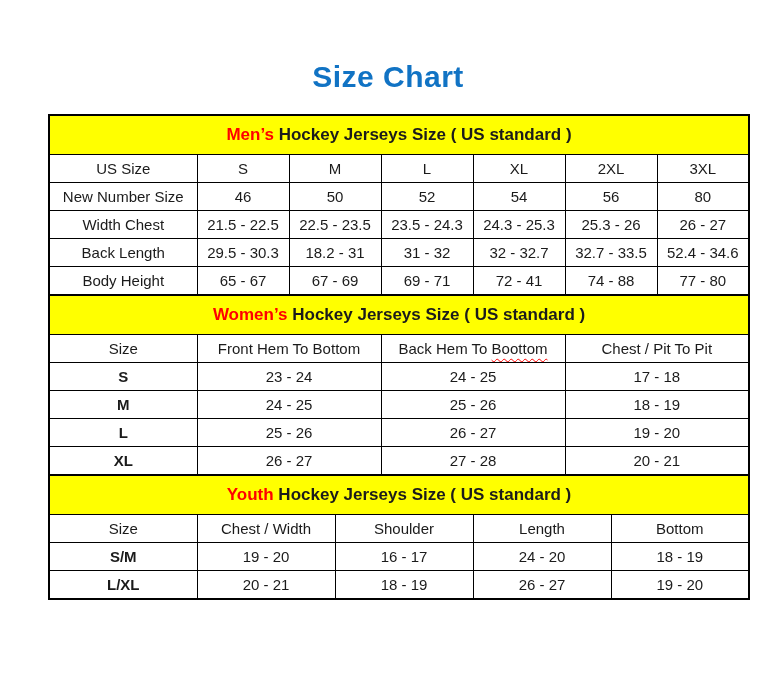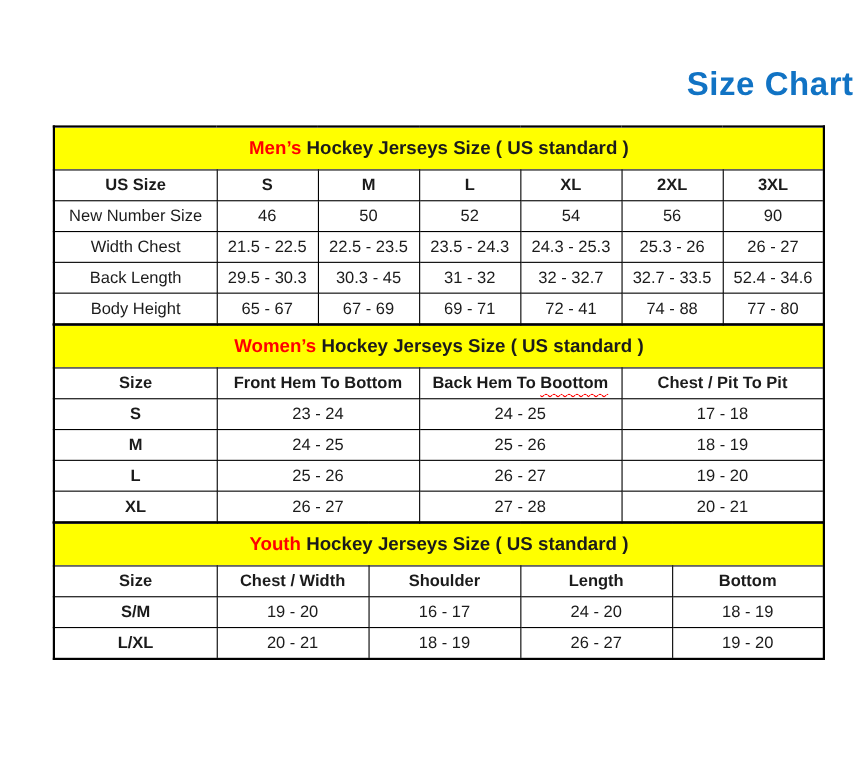--- a/index.html
+++ b/index.html
@@ -13,21 +13,21 @@
     overflow: hidden;
   }
   .page {
     width: 776px;
     height: 692px;
     box-sizing: border-box;
   }
   .page-title {
     padding-top: 60px;
     margin: 0 auto 20px auto;
-    text-align: right;
+    text-align: center;
     font-size: 30px;
     font-weight: bold;
     color: var(--title, #1173c4);
     letter-spacing: 0.5px;
   }
   .tables-wrap {
     width: 700px;
     margin: 0 auto;
     padding-left: 20px;
   }
@@ -53,21 +53,21 @@
     background: var(--band, #ffff00);
     height: 38px;
     font-size: 17px;
     font-weight: bold;
     border: 1px solid #000;
   }
   tr.band-row .band-highlight {
     color: var(--highlight, #ff0000);
   }
   tr.header-row td {
-    font-weight: bold;
+    font-weight: normal;
     height: 27px;
   }
   tr.data-row td {
     height: 27px;
     font-weight: normal;
   }
   table.women-table tr.data-row td:first-child,
   table.youth-table tr.data-row td:first-child {
     font-weight: bold;
   }
@@ -115,35 +115,35 @@
         <td>2XL</td>
         <td>3XL</td>
       </tr>
       <tr class="data-row">
         <td>New Number Size</td>
         <td>46</td>
         <td>50</td>
         <td>52</td>
         <td>54</td>
         <td>56</td>
-        <td>90</td>
+        <td>80</td>
       </tr>
       <tr class="data-row">
         <td>Width Chest</td>
         <td>21.5 - 22.5</td>
         <td>22.5 - 23.5</td>
         <td>23.5 - 24.3</td>
         <td>24.3 - 25.3</td>
         <td>25.3 - 26</td>
         <td>26 - 27</td>
       </tr>
       <tr class="data-row">
         <td>Back Length</td>
         <td>29.5 - 30.3</td>
-        <td>30.3 - 45</td>
+        <td>18.2 - 31</td>
         <td>31 - 32</td>
         <td>32 - 32.7</td>
         <td>32.7 - 33.5</td>
         <td>52.4 - 34.6</td>
       </tr>
       <tr class="data-row">
         <td>Body Height</td>
         <td>65 - 67</td>
         <td>67 - 69</td>
         <td>69 - 71</td>

